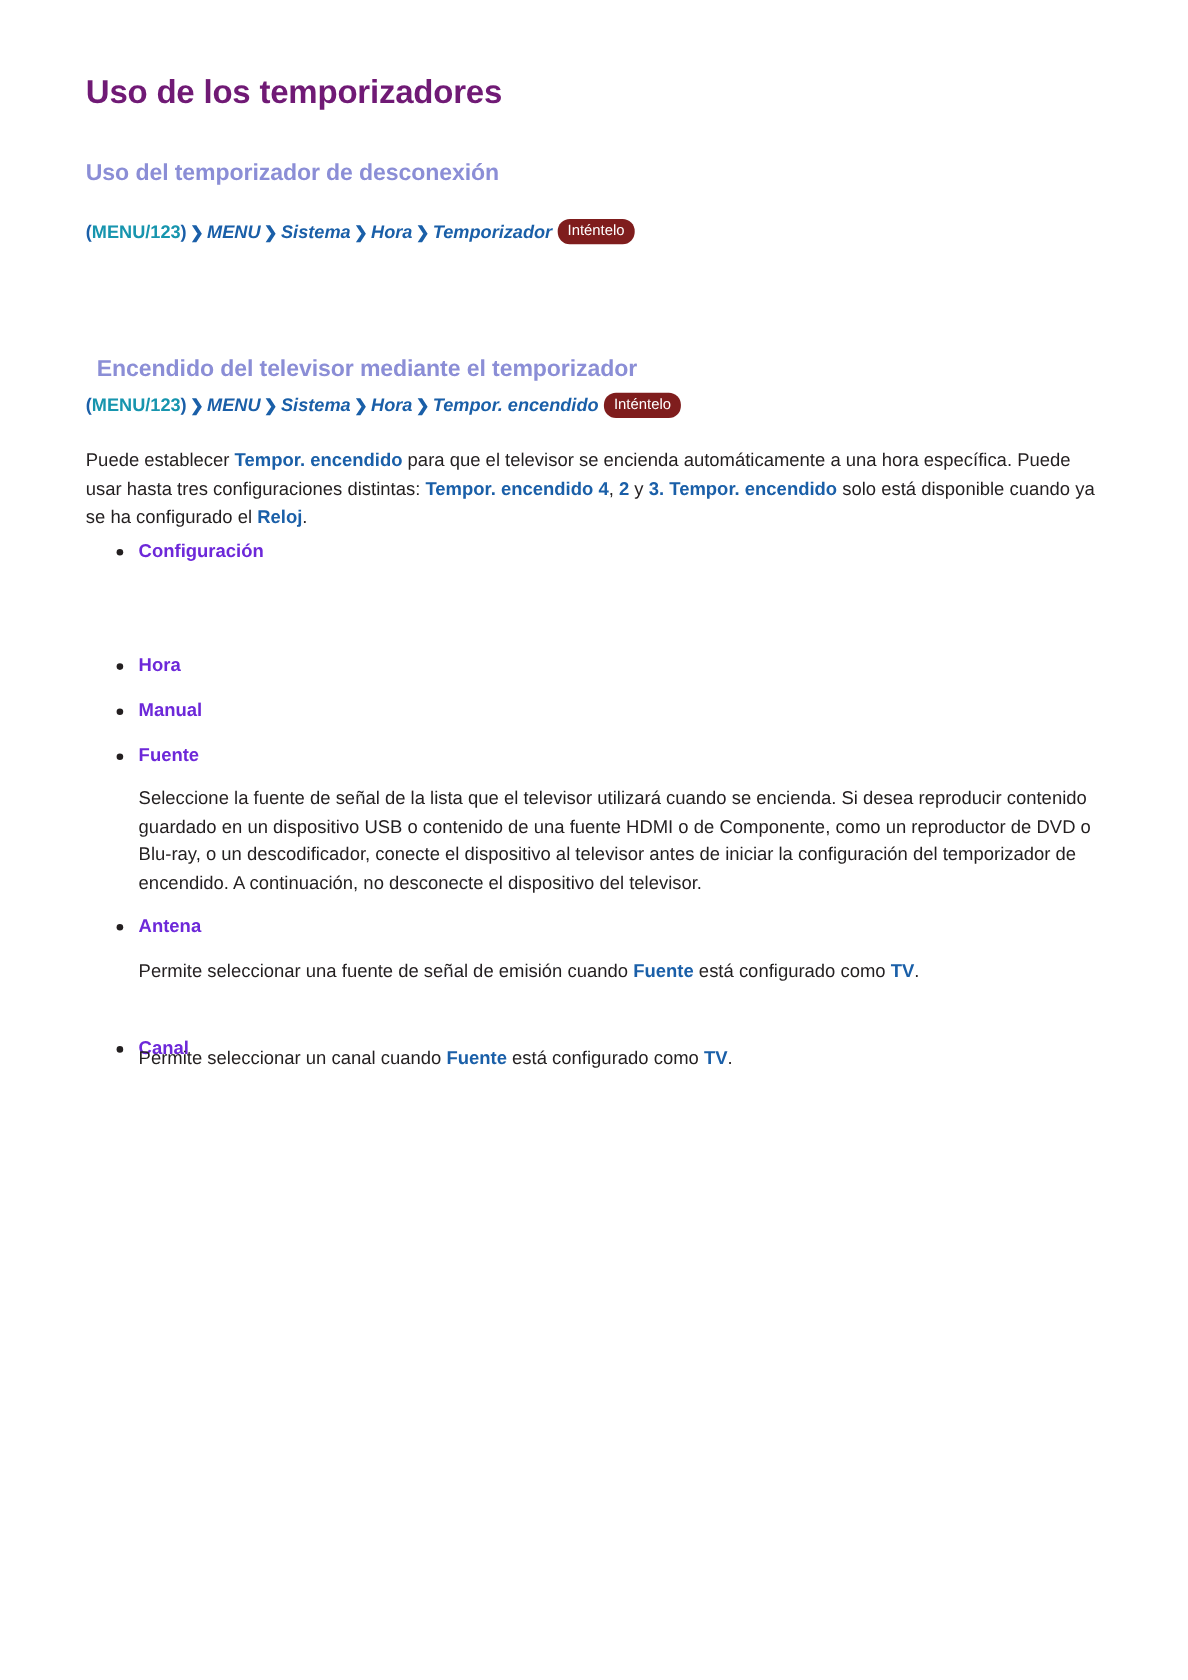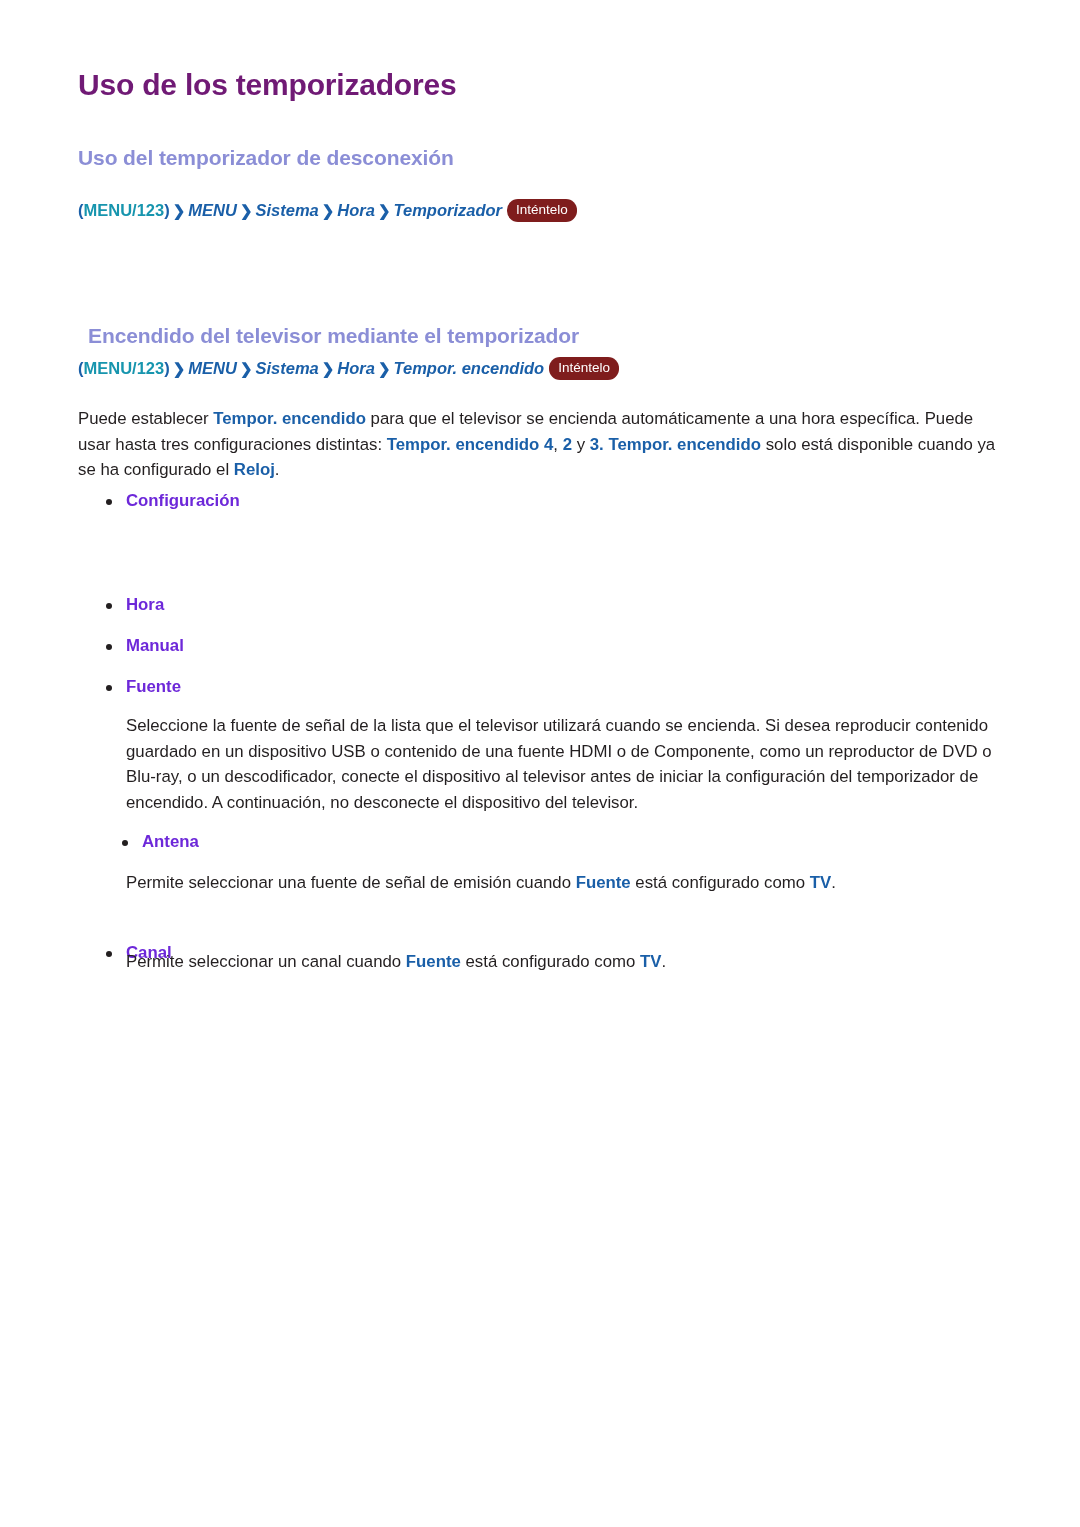--- a/index.html
+++ b/index.html
@@ -158,21 +158,21 @@
     <span class="bullet-label">Manual</span>
   </div>
 
   <div class="bullet-row blk" style="left:92px; top:677px;">
     <span class="dot"></span>
     <span class="bullet-label">Fuente</span>
   </div>
 
   <p class="body-text blk" style="left:126px; top:713px; width:877px;">Seleccione la fuente de señal de la lista que el televisor utilizará cuando se encienda. Si desea reproducir contenido guardado en un dispositivo USB o contenido de una fuente HDMI o de Componente, como un reproductor de DVD o Blu-ray, o un descodificador, conecte el dispositivo al televisor antes de iniciar la configuración del temporizador de encendido. A continuación, no desconecte el dispositivo del televisor.</p>
 
-  <div class="bullet-row blk" style="left:108px; top:832px;text-align:center;">
+  <div class="bullet-row blk" style="left:92px; top:832px;text-align:center;">
     <span class="dot"></span>
     <span class="bullet-label">Antena</span>
   </div>
 
   <p class="body-text blk w-indent" style="left:126px; top:870px;">
     <span>Permite seleccionar una fuente de señal de emisión cuando </span><b>Fuente</b><span> está configurado como </span><b>TV</b><span>.</span>
   </p>
 
   <div class="bullet-row blk" style="left:92px; top:911px;margin-top:32px;">
     <span class="dot"></span>

